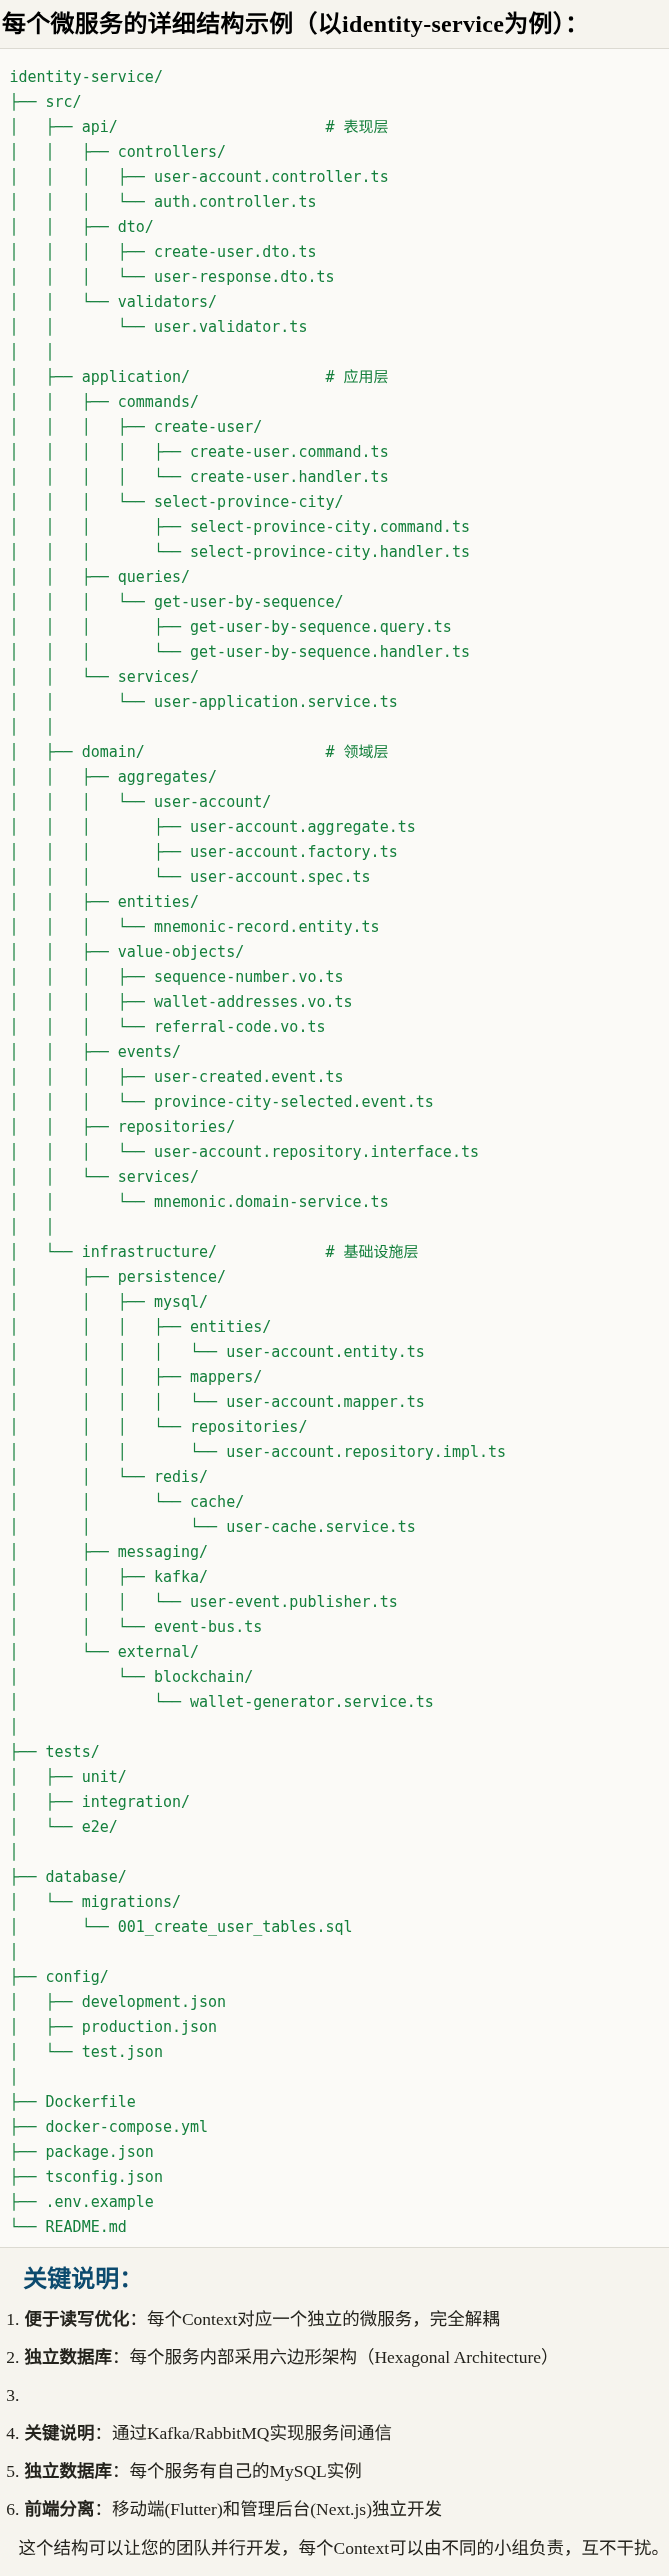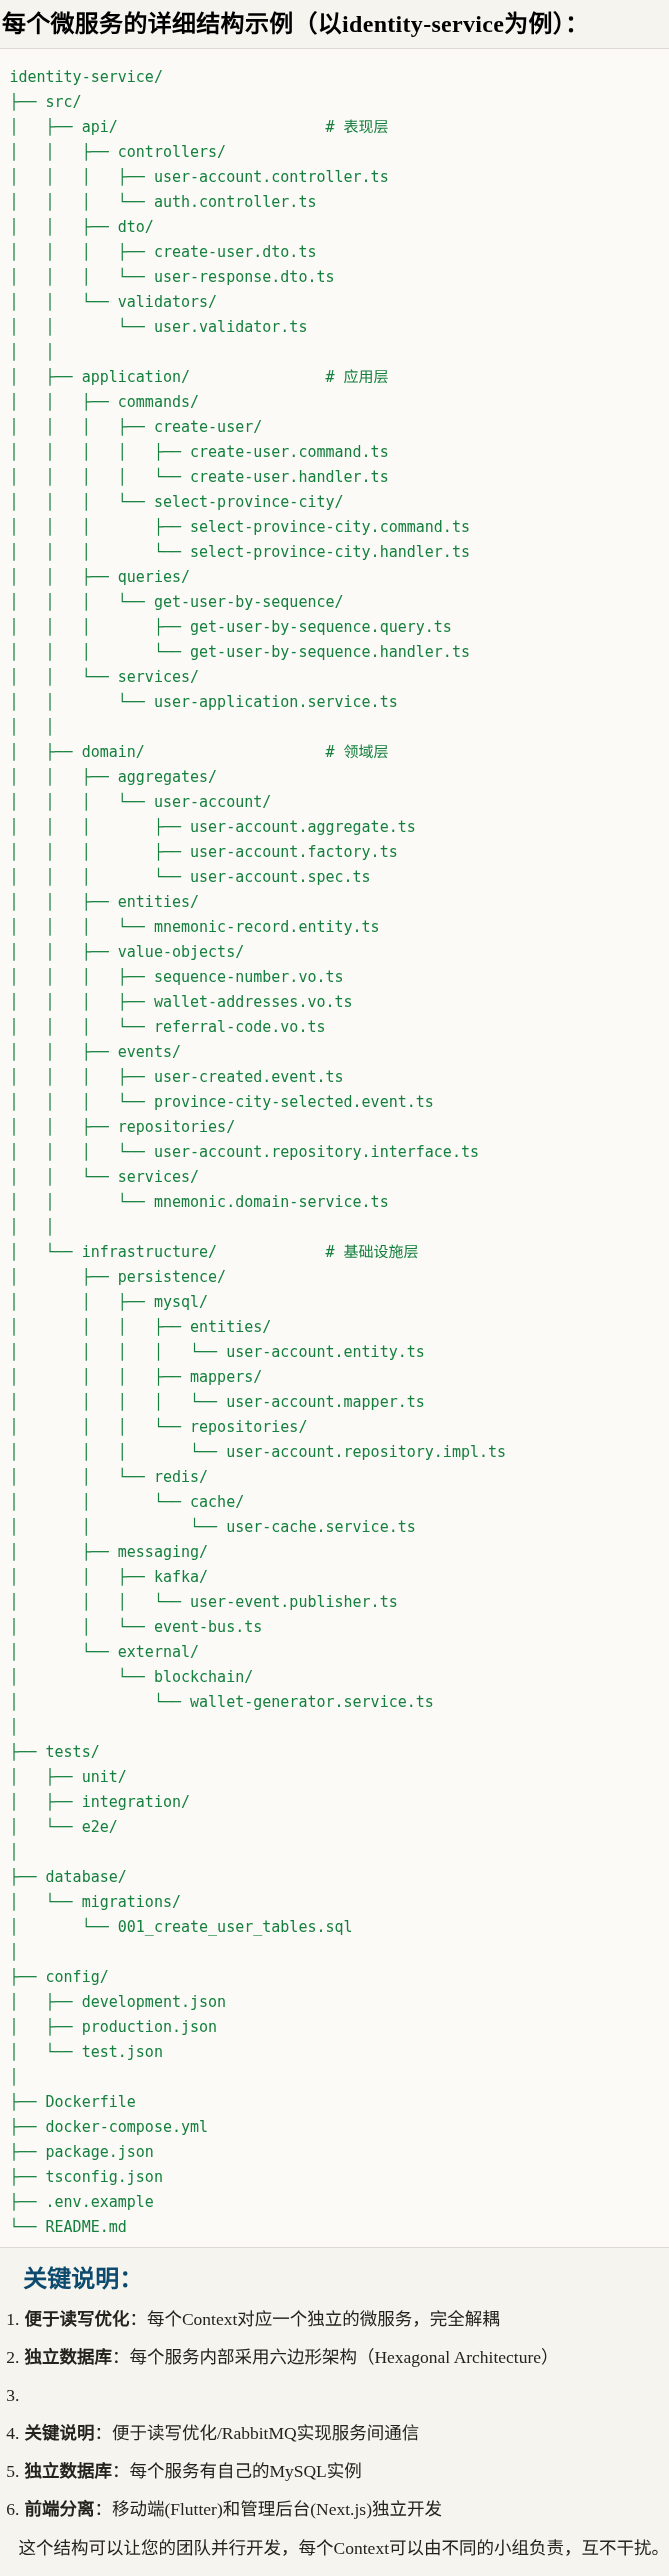--- a/index.html
+++ b/index.html
@@ -174,21 +174,21 @@
   </li>
   <li class="note-item">
     <span class="note-num">2.</span>
     <span><span class="note-label">独立数据库</span><span>：</span><span>每个服务内部采用六边形架构（Hexagonal Architecture）</span></span>
   </li>
   <li class="note-item">
     <span class="note-num">3.</span>
   </li>
   <li class="note-item">
     <span class="note-num">4.</span>
-    <span><span class="note-label">关键说明</span><span>：</span><span>便于读写优化/RabbitMQ实现服务间通信</span></span>
+    <span><span class="note-label">关键说明</span><span>：</span><span>通过Kafka/RabbitMQ实现服务间通信</span></span>
   </li>
   <li class="note-item">
     <span class="note-num">5.</span>
     <span><span class="note-label">独立数据库</span><span>：</span><span>每个服务有自己的MySQL实例</span></span>
   </li>
   <li class="note-item">
     <span class="note-num">6.</span>
     <span><span class="note-label">前端分离</span><span>：</span><span>移动端(Flutter)和管理后台(Next.js)独立开发</span></span>
   </li>
 </ol>

